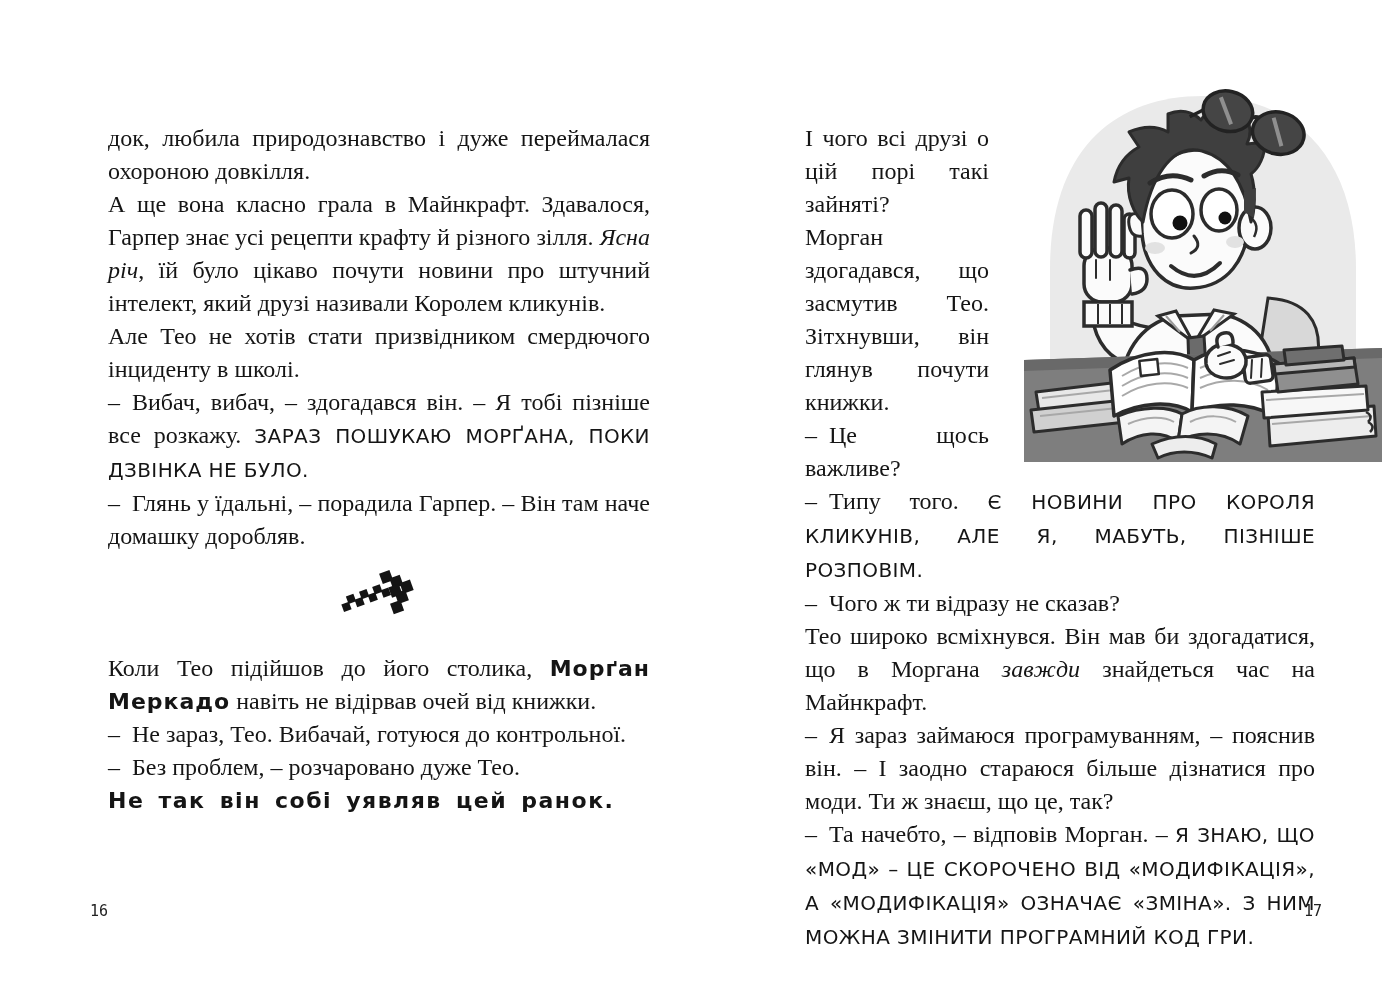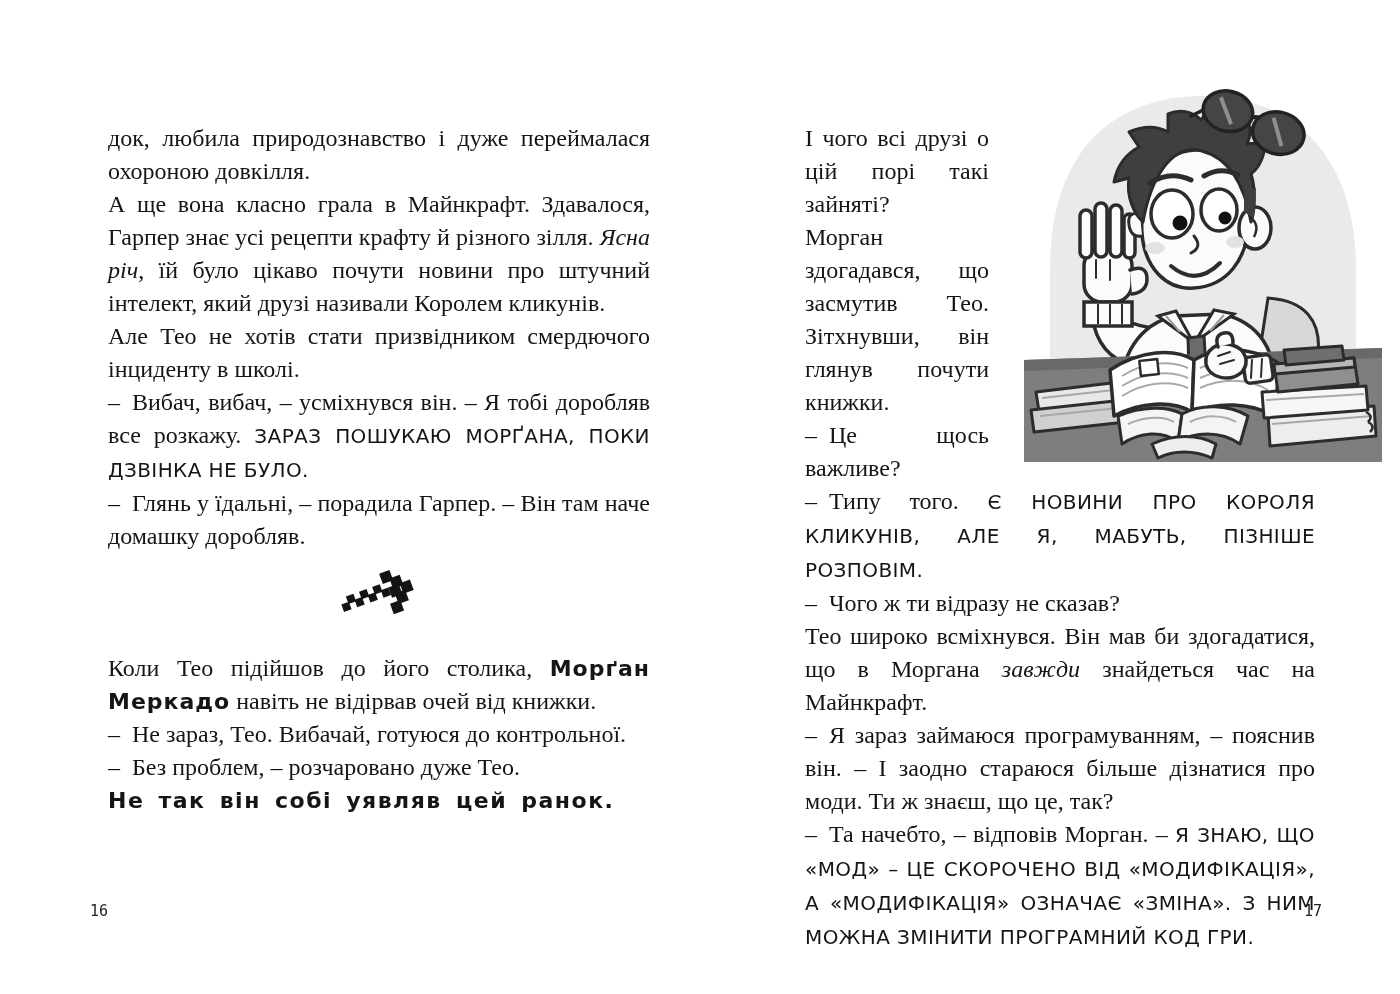--- a/index.html
+++ b/index.html
@@ -70,21 +70,21 @@
 </style>
 </head>
 <body>
 
 <div class="spread">
 
   <div id="left-text" class="text-block">
     <p class="para"><span class="seg-normal">док, любила природознавство і дуже переймалася охороною довкілля.</span></p>
     <p class="para"><span class="seg-normal">А ще вона класно грала в Майнкрафт. Здавалося, Гарпер знає усі рецепти крафту й різного зілля. </span><span class="seg-italic">Ясна річ</span><span class="seg-normal">, їй було цікаво почути новини про штучний інтелект, який друзі називали Королем кликунів.</span></p>
     <p class="para"><span class="seg-normal">Але Тео не хотів стати призвідником смердючого інциденту в школі.</span></p>
-    <p class="para"><span class="seg-normal">– Вибач, вибач, – усміхнувся він. – Я тобі доробляв все розкажу. </span><span class="seg-hand">ЗАРАЗ ПОШУКАЮ МОРҐАНА, ПОКИ ДЗВІНКА НЕ БУЛО.</span></p>
+    <p class="para"><span class="seg-normal">– Вибач, вибач, – здогадався він. – Я тобі пізніше все розкажу. </span><span class="seg-hand">ЗАРАЗ ПОШУКАЮ МОРҐАНА, ПОКИ ДЗВІНКА НЕ БУЛО.</span></p>
     <p class="para"><span class="seg-normal">– Глянь у їдальні, – порадила Гарпер. – Він там наче домашку доробляв.</span></p>
 
     <div class="divider">
       <svg width="86" height="58" viewBox="0 0 86 58" aria-hidden="true">
         <g transform="rotate(-20 43 29)" fill="#141414">
           <rect x="4" y="26" width="8" height="8"></rect>
           <rect x="11" y="20" width="8" height="8"></rect>
           <rect x="18" y="26" width="8" height="8"></rect>
           <rect x="25" y="20" width="8" height="8"></rect>
           <rect x="32" y="26" width="8" height="8"></rect>

